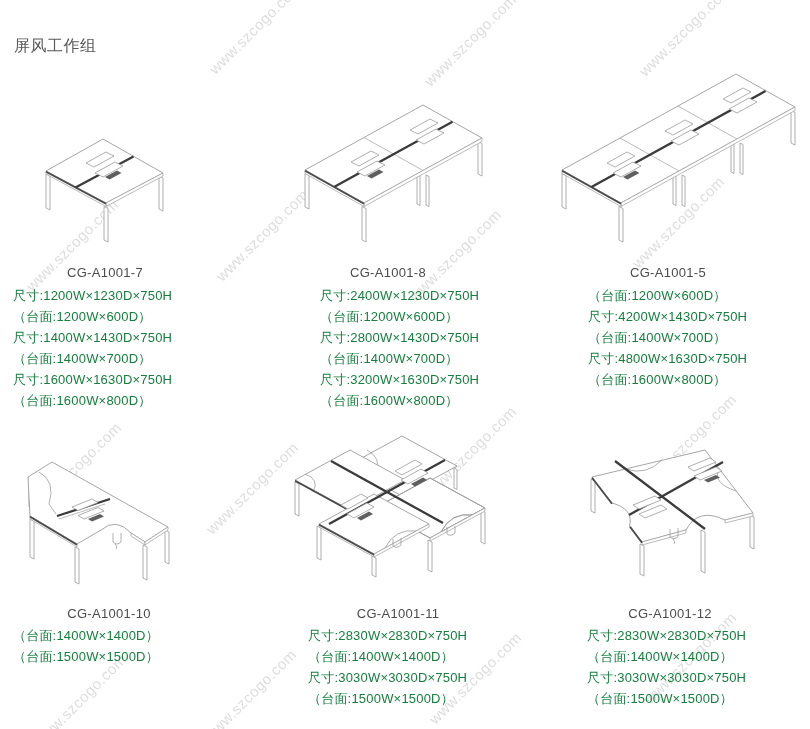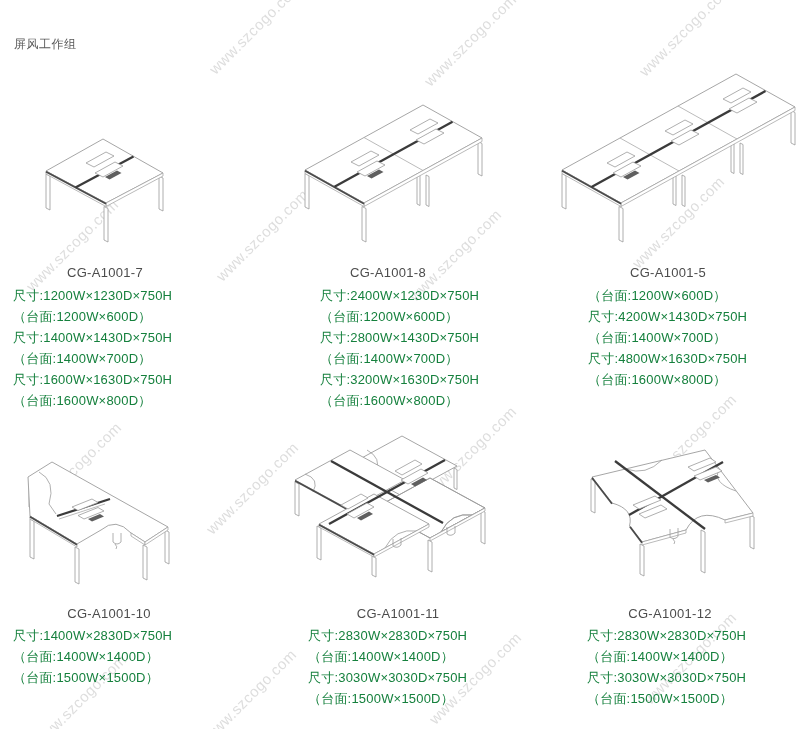--- a/index.html
+++ b/index.html
@@ -3,21 +3,21 @@
 <meta charset="utf-8">
 <style>
   html,body{margin:0;padding:0;}
   body{
     width:810px;height:729px;position:relative;overflow:hidden;
     background:#ffffff;
     font-family:"Liberation Sans","DejaVu Sans",sans-serif;
   }
   .page-title{
     position:absolute;left:14px;top:36px;
-    font-size:12px;color:#595959;letter-spacing:.5px;
+    font-size:16px;color:#595959;letter-spacing:.5px;
   }
   .wm{
     position:absolute;white-space:nowrap;
     font-size:15px;color:#c9c9c9;opacity:.62;letter-spacing:.5px;
     transform:translate(-50%,-50%) rotate(-45deg);
     pointer-events:none;
   }
   .caption{
     position:absolute;width:200px;text-align:center;
     font-size:13px;color:#4c4c4c;letter-spacing:.3px;margin-top:8px;
@@ -226,21 +226,20 @@
   <div>（台面:1600W×800D）</div>
 </div>
 <div class="specs" style="left:588px;top:285px">
   <div>（台面:1200W×600D）</div>
   <div>尺寸:4200W×1430D×750H</div>
   <div>（台面:1400W×700D）</div>
   <div>尺寸:4800W×1630D×750H</div>
   <div>（台面:1600W×800D）</div>
 </div>
 <div class="specs" style="left:13px;top:625px">
-  <div>尺寸:1400W×2830D×750H</div>
   <div>（台面:1400W×1400D）</div>
   <div>（台面:1500W×1500D）</div>
 </div>
 <div class="specs" style="left:308px;top:625px">
   <div>尺寸:2830W×2830D×750H</div>
   <div>（台面:1400W×1400D）</div>
   <div>尺寸:3030W×3030D×750H</div>
   <div>（台面:1500W×1500D）</div>
 </div>
 <div class="specs" style="left:587px;top:625px">

